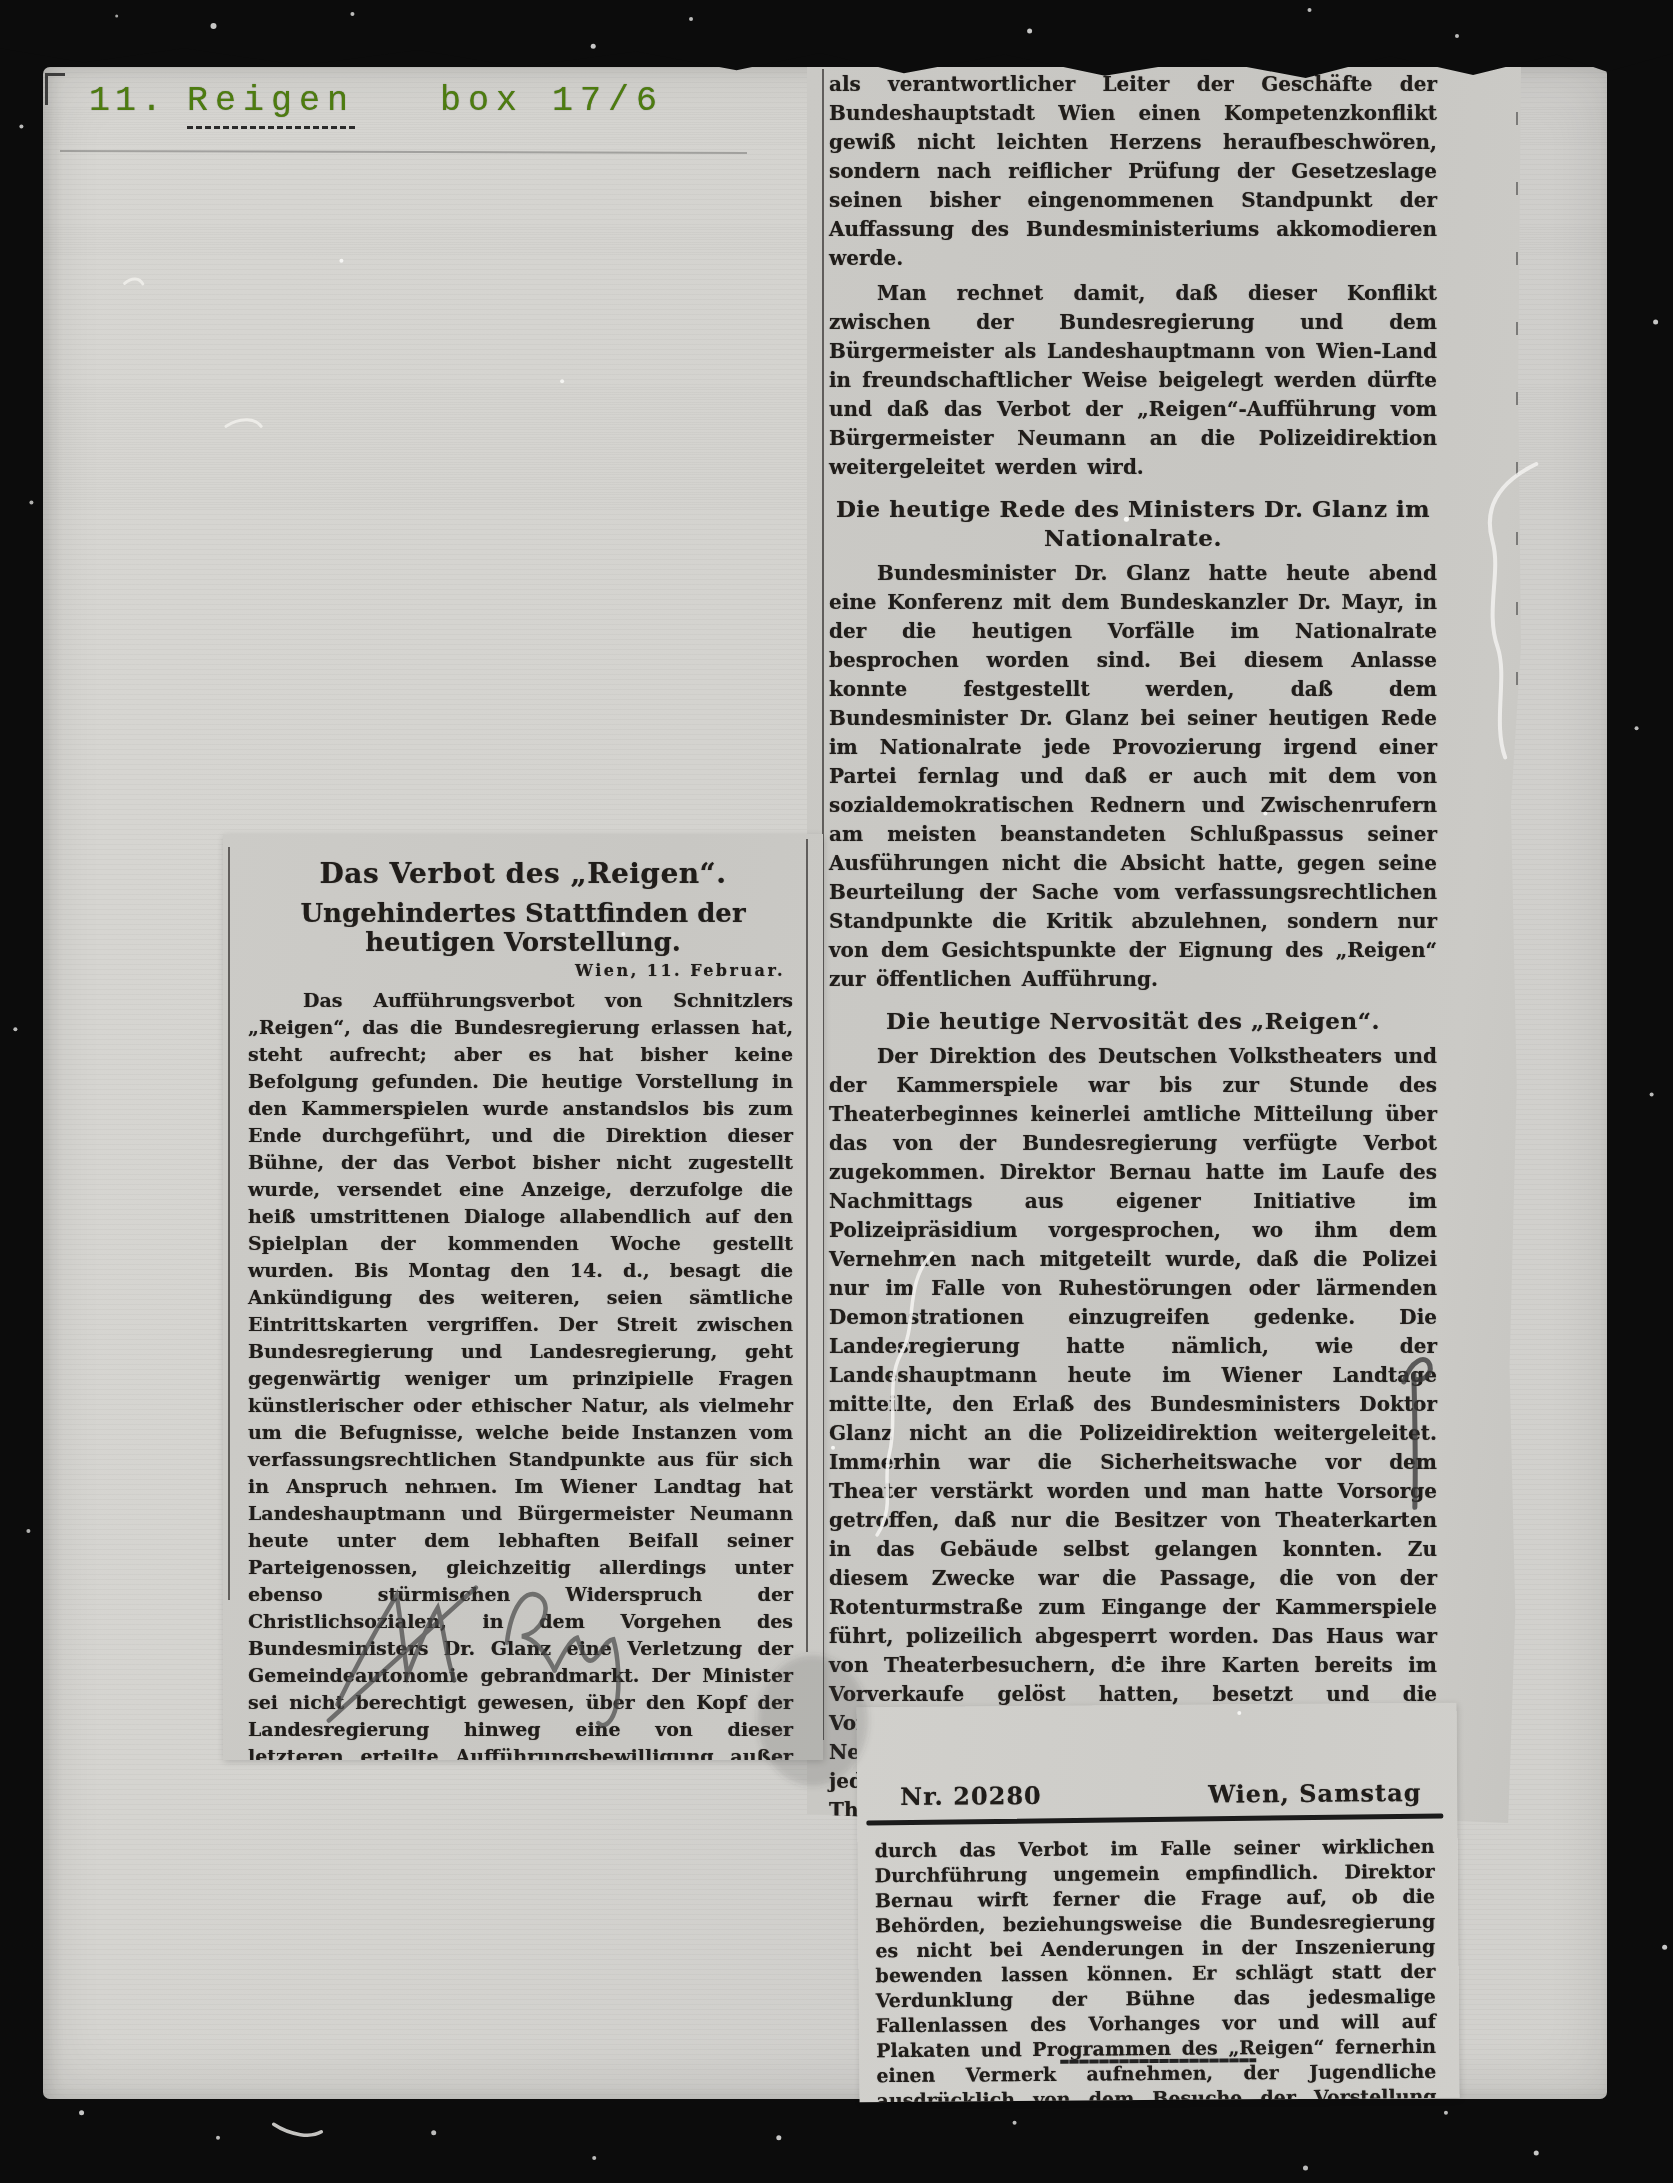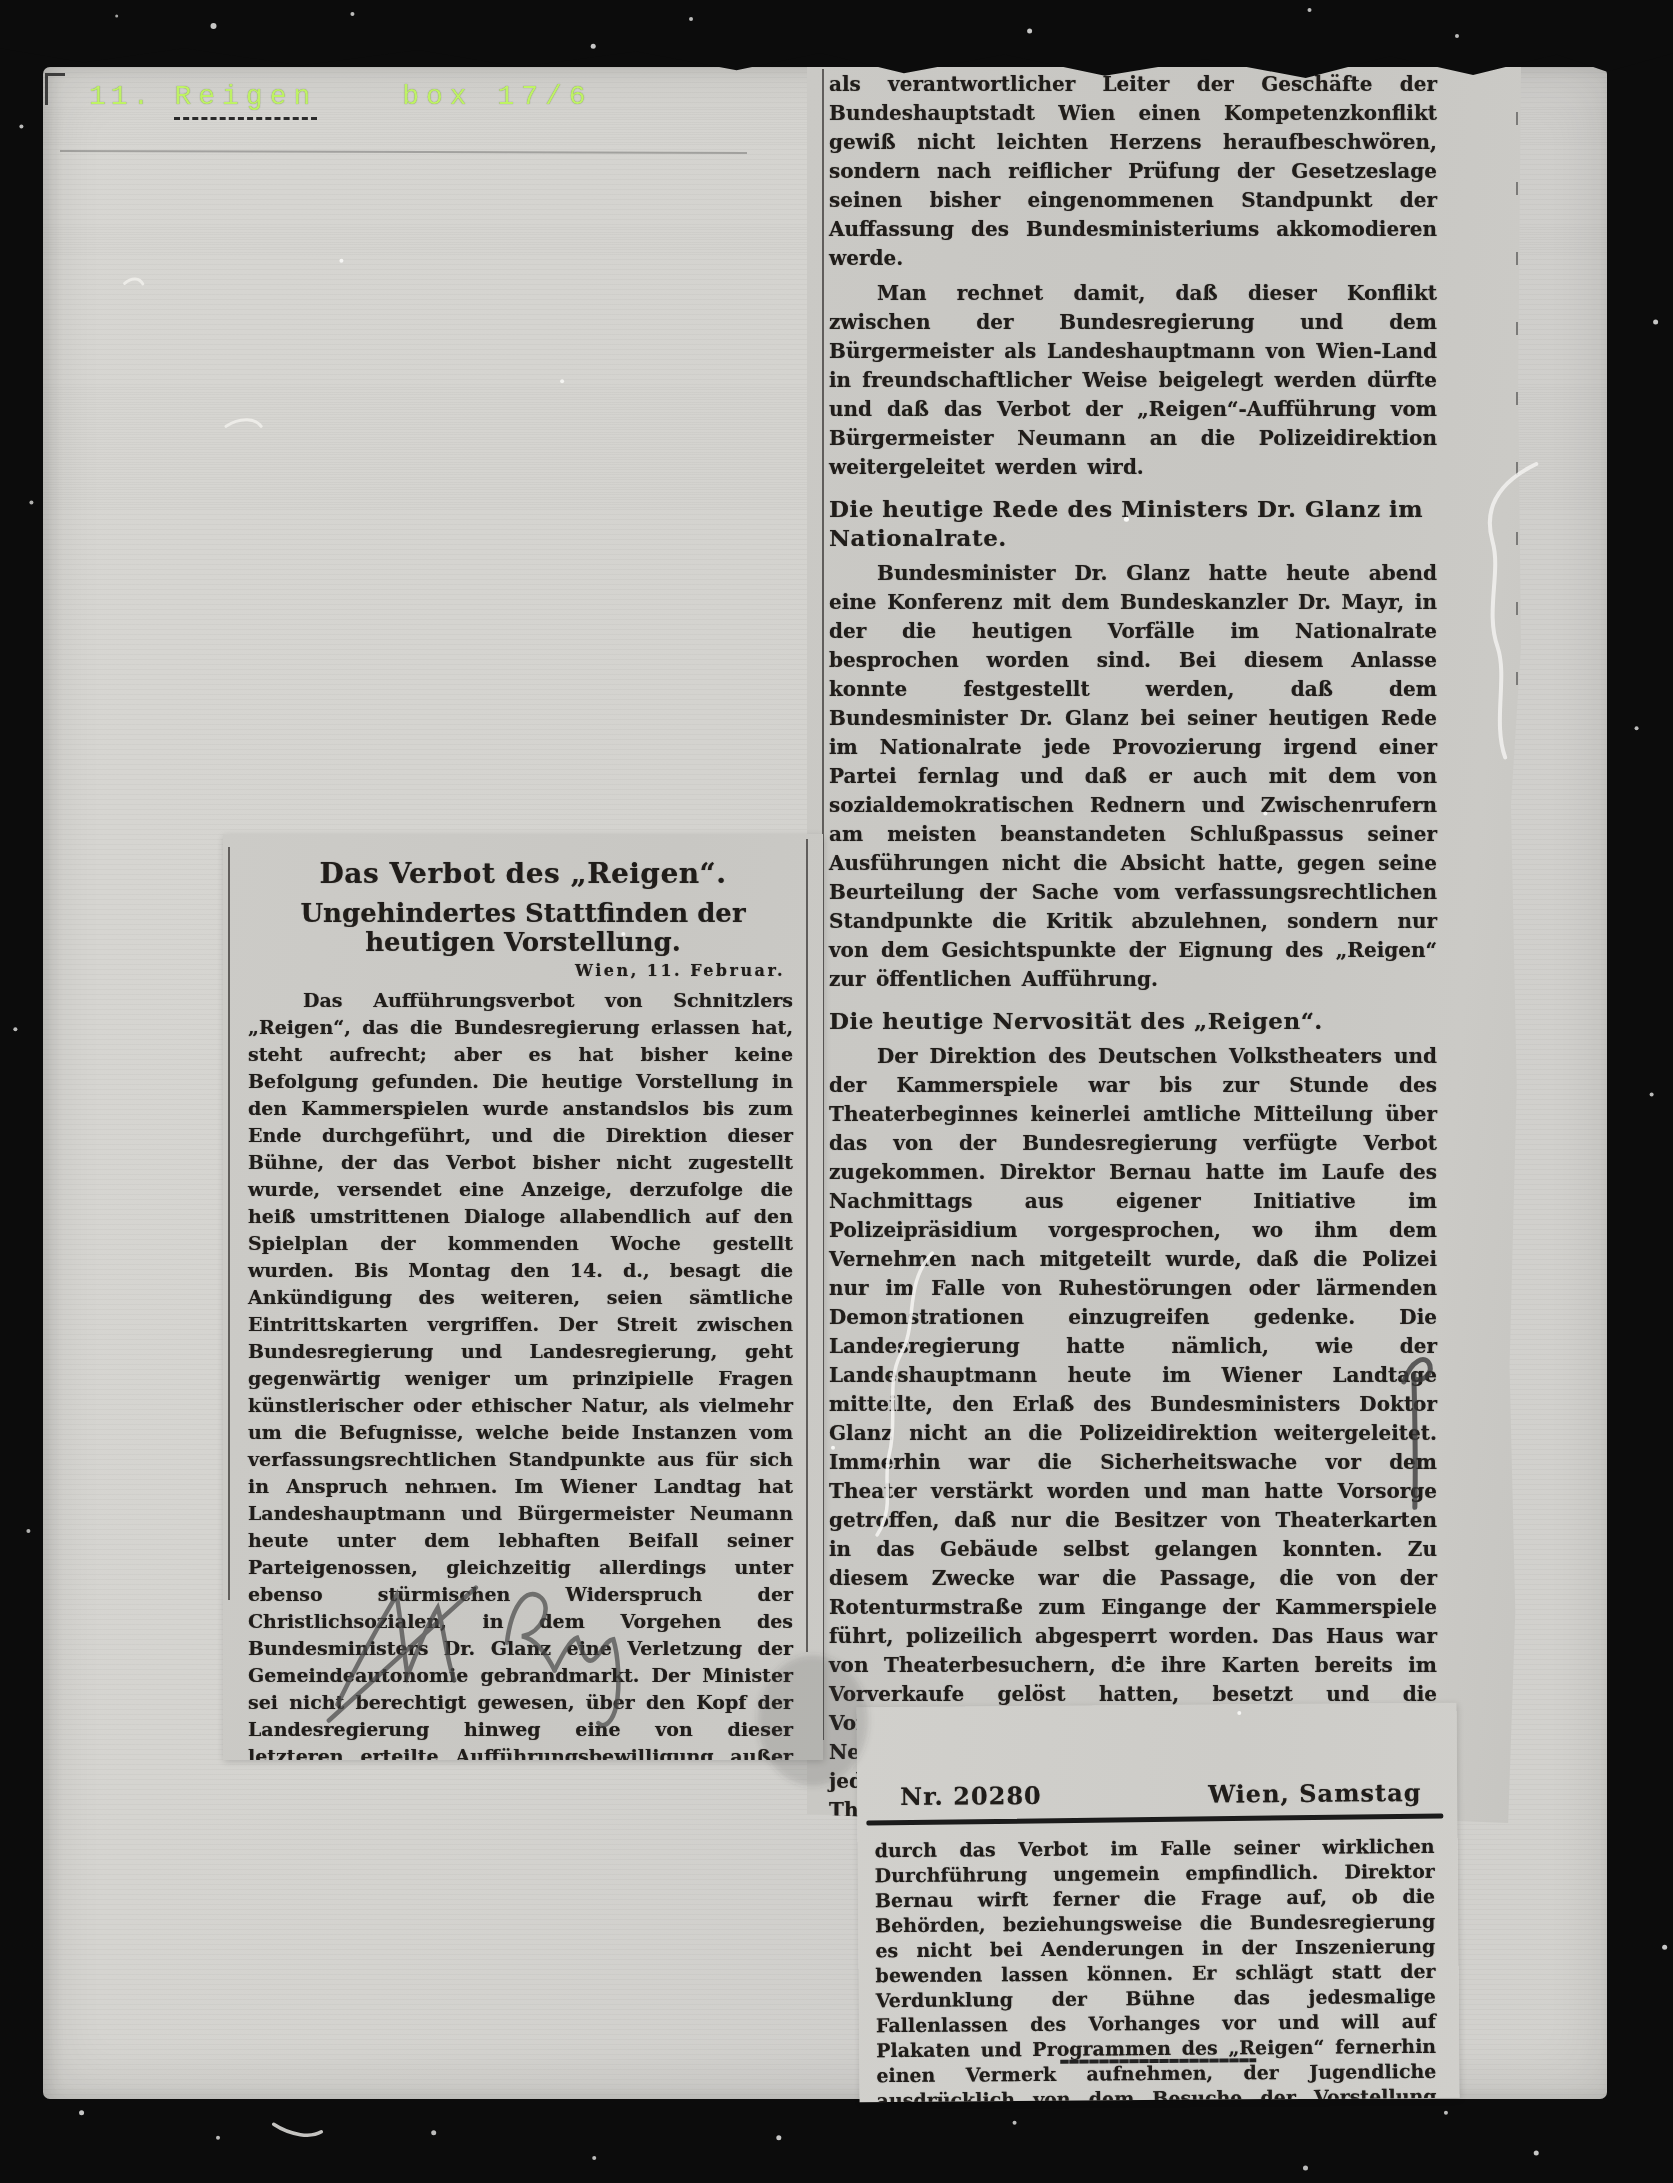--- a/index.html
+++ b/index.html
@@ -20,21 +20,21 @@
 
   
   .top-band{position:absolute;left:0;top:0;width:1674px;height:78px;background:#0c0c0c;z-index:7;
     clip-path:polygon(0 0,100% 0,100% 68%,96% 92%,93% 70%,88% 96%,83% 72%,78% 100%,72% 76%,66% 97%,
                       60% 70%,54% 94%,49% 68%,44% 90%,38% 66%,31% 86%,25% 64%,18% 84%,11% 62%,5% 80%,0 62%);}
 
   
   .corner-mark{position:absolute;left:45px;top:73px;width:17px;height:29px;
     border-left:3px solid #1d1d1d;border-top:3px solid #1d1d1d;opacity:.8;z-index:3;}
   .header-label{position:absolute;left:89px;top:81px;z-index:3;white-space:nowrap;
-    font-family:"Liberation Mono","DejaVu Sans Mono",monospace;font-size:28px;color:#bef264;
+    font-family:"Liberation Mono","DejaVu Sans Mono",monospace;font-size:35px;color:#4d7c0f;
     text-shadow:0 0 1px rgba(20,20,20,.5);}
   .hl-num{letter-spacing:5px;margin-right:20px;}
   .hl-title{letter-spacing:7px;border-bottom:3px dashed #2a2a2a;padding-bottom:5px;}
   .hl-box{letter-spacing:7px;margin-left:85px;}
   .header-underline{position:absolute;left:60px;top:151px;width:687px;height:2px;
     background:rgba(30,30,30,.28);transform:rotate(.15deg);z-index:3;}
 
   
   .clip{position:absolute;overflow:hidden;color:#201d1a;}
   .clip .rule{position:absolute;width:1.5px;background:rgba(30,28,26,.62);}
@@ -58,21 +58,21 @@
     clip-path:polygon(0 0,100% 0,99.6% 18%,100% 33%,98.6% 42%,99.4% 58%,98.4% 74%,99.2% 88%,98.2% 100%,
                       60% 99.4%,30% 100%,0 99.5%);
     box-shadow:1px 1.5px 7px rgba(0,0,0,.16);}
   .rule-a-left{left:15px;top:2px;height:1671px;}
   .a-edge{position:absolute;right:3px;top:45px;width:2.5px;height:577px;
     background:repeating-linear-gradient(180deg,rgba(25,25,25,.45) 0 13px,transparent 13px 70px);}
   .a-text{position:absolute;left:22px;top:3px;width:608px;}
   .a-text p{margin:0 0 6px;font-size:20px;line-height:29px;font-weight:700;
     text-align:justify;word-spacing:3.5px;text-indent:48px;}
   .a-text p.no-indent{text-indent:0;}
-  .a-text h3{margin:12px 0 7px;font-size:23px;line-height:29px;
+  .a-text h3{margin:12px 0 7px;text-align:center;font-size:23px;line-height:29px;
     font-weight:700;letter-spacing:0.5px;}
 
   
   .clip-c{left:858px;top:1705px;width:600px;height:395px;
     background:linear-gradient(95deg,#d1d0cc,#cdccc8 60%,#d0cfcb);
     transform:rotate(-.45deg);box-shadow:1px 1.5px 6px rgba(0,0,0,.15);}
   .c-header{position:absolute;left:0;top:75px;width:100%;font-weight:700;font-size:24px;}
   .c-issue{position:absolute;left:43px;top:0;letter-spacing:1px;}
   .c-dateline{position:absolute;left:351px;top:0;letter-spacing:1px;}
   .c-rule{position:absolute;left:9px;top:112px;width:577px;height:4.5px;background:#1b1b1b;

